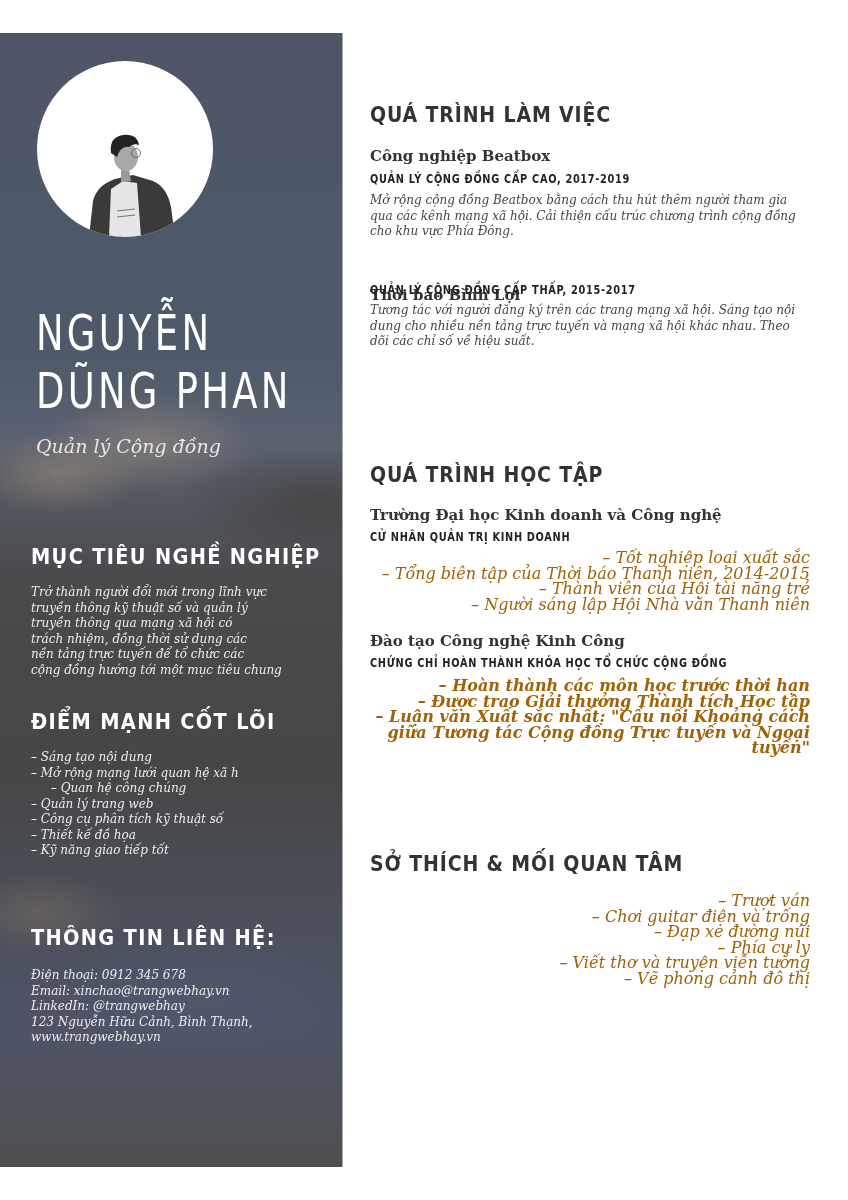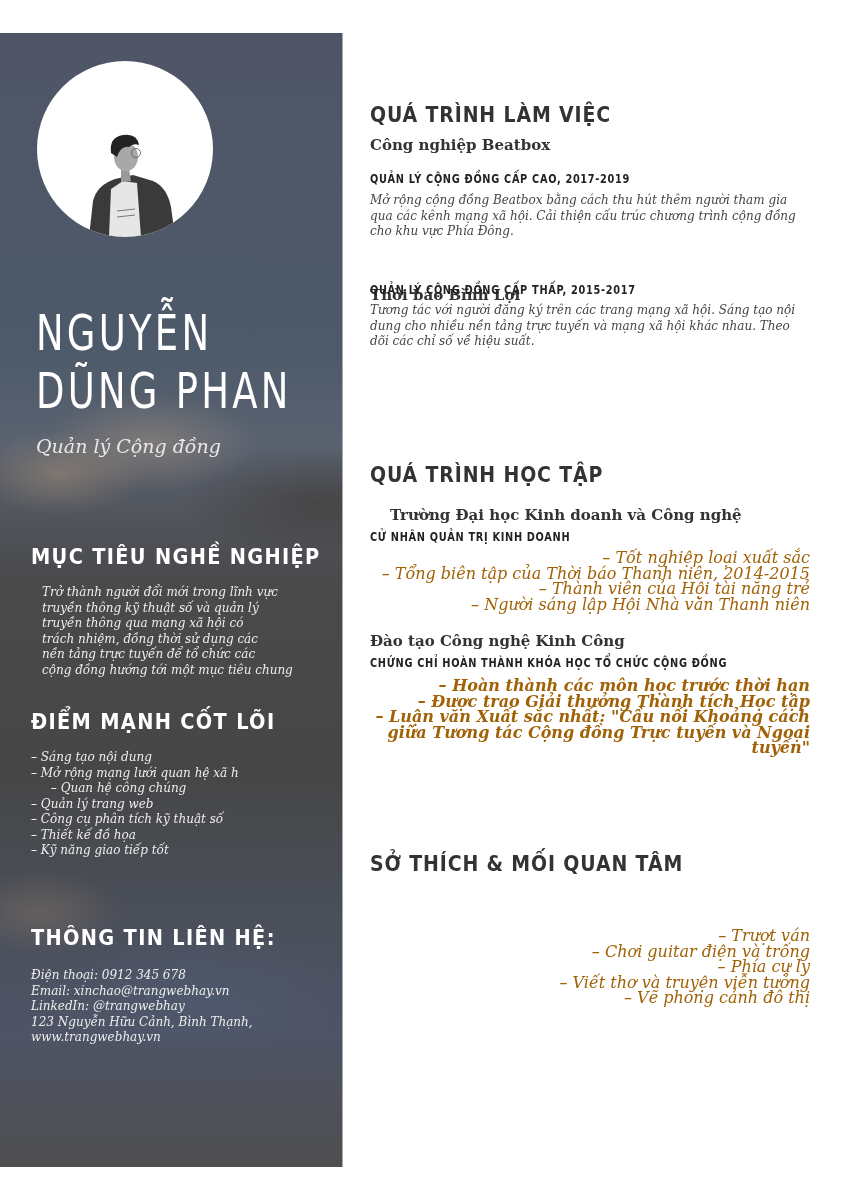--- a/index.html
+++ b/index.html
@@ -30,21 +30,21 @@
     white-space: nowrap;
   }
   .role {
     position: absolute; left: 36px; top: 435px; color: #e8e8e8; font-style: italic; font-size: 19px;
   }
   .side-h {
     position: absolute; left: 31px; color: #ffffff; font-family: "DejaVu Sans", sans-serif; font-weight: bold;
     font-size: 22px; letter-spacing: 1.5px; transform: scaleX(0.88); transform-origin: left top; white-space: nowrap;
   }
   .side-text {
-    position: absolute; left: 42px; color: #eeeeee; font-style: italic; font-size: 12px; line-height: 15.5px;
+    position: absolute; left: 31px; color: #eeeeee; font-style: italic; font-size: 12px; line-height: 15.5px;
     white-space: pre-line;
   }
   .side-list { position: absolute; left: 31px; margin: 0; padding: 0; list-style: none; }
   .side-list li { color: #eeeeee; font-style: italic; font-size: 12px; line-height: 15.5px; white-space: nowrap; }
 
   .main-h {
     position: absolute; left: 370px; color: #333333; font-family: "DejaVu Sans", sans-serif; font-weight: bold;
     font-size: 22px; letter-spacing: 1px; transform: scaleX(0.86); transform-origin: left top; white-space: nowrap;
   }
   .org {
@@ -113,47 +113,48 @@
 <ul class="side-list" style="top:968px;">
   <li>Điện thoại: 0912 345 678</li>
   <li>Email: xinchao@trangwebhay.vn</li>
   <li>LinkedIn: @trangwebhay</li>
   <li>123 Nguyễn Hữu Cảnh, Bình Thạnh,</li>
   <li>www.trangwebhay.vn</li>
 </ul>
 
 <div class="main-h" style="top:102px;">QUÁ TRÌNH LÀM VIỆC</div>
 
-<div class="org" style="top:136px;">Công nghiệp Beatbox</div>
+<div class="org" style="top:147px;">Công nghiệp Beatbox</div>
 <div class="sub" style="top:172px;">QUẢN LÝ CỘNG ĐỒNG CẤP CAO, 2017-2019</div>
 <div class="desc" style="top:193px;">Mở rộng cộng đồng Beatbox bằng cách thu hút thêm người tham gia qua các kênh mạng xã hội. Cải thiện cấu trúc chương trình cộng đồng cho khu vực Phía Đông.</div>
 
 <div class="org" style="top:258px;margin-top:28px;">Thời báo Bình Lợi</div>
 <div class="sub" style="top:283px;">QUẢN LÝ CỘNG ĐỒNG CẤP THẤP, 2015-2017</div>
 <div class="desc" style="top:303px;">Tương tác với người đăng ký trên các trang mạng xã hội. Sáng tạo nội dung cho nhiều nền tảng trực tuyến và mạng xã hội khác nhau. Theo dõi các chỉ số về hiệu suất.</div>
 
 <div class="main-h" style="top:462px;">QUÁ TRÌNH HỌC TẬP</div>
 
-<div class="org" style="top:506px;margin-left:20px;">Trường Đại học Kinh doanh và Công nghệ</div>
+<div class="org" style="top:506px;">Trường Đại học Kinh doanh và Công nghệ</div>
 <div class="sub" style="top:530px;">CỬ NHÂN QUẢN TRỊ KINH DOANH</div>
 <ul class="main-list" style="top:550px;">
   <li>– Tốt nghiệp loại xuất sắc</li>
   <li>– Tổng biên tập của Thời báo Thanh niên, 2014-2015</li>
   <li>– Thành viên của Hội tài năng trẻ</li>
   <li>– Người sáng lập Hội Nhà văn Thanh niên</li>
 </ul>
 
 <div class="org" style="top:632px;">Đào tạo Công nghệ Kinh Công</div>
 <div class="sub" style="top:656px;">CHỨNG CHỈ HOÀN THÀNH KHÓA HỌC TỔ CHỨC CỘNG ĐỒNG</div>
 <ul class="main-list" style="top:678px;font-weight:bold;">
   <li>– Hoàn thành các môn học trước thời hạn</li>
   <li>– Được trao Giải thưởng Thành tích Học tập</li>
   <li>– Luận văn Xuất sắc nhất: "Cầu nối Khoảng cách giữa Tương tác Cộng đồng Trực tuyến và Ngoại tuyến"</li>
 </ul>
 
 <div class="main-h" style="top:851px;">SỞ THÍCH &amp; MỐI QUAN TÂM</div>
-<ul class="main-list" style="top:893px;margin-top:35px;">
+<ul class="main-list" style="top:893px;">
   <li>– Trượt ván</li>
   <li>– Chơi guitar điện và trống</li>
+  <li>– Đạp xe đường núi</li>
   <li>– Phía cự ly</li>
   <li>– Viết thơ và truyện viễn tưởng</li>
   <li>– Vẽ phong cảnh đô thị</li>
 </ul>
 
 </body></html>

